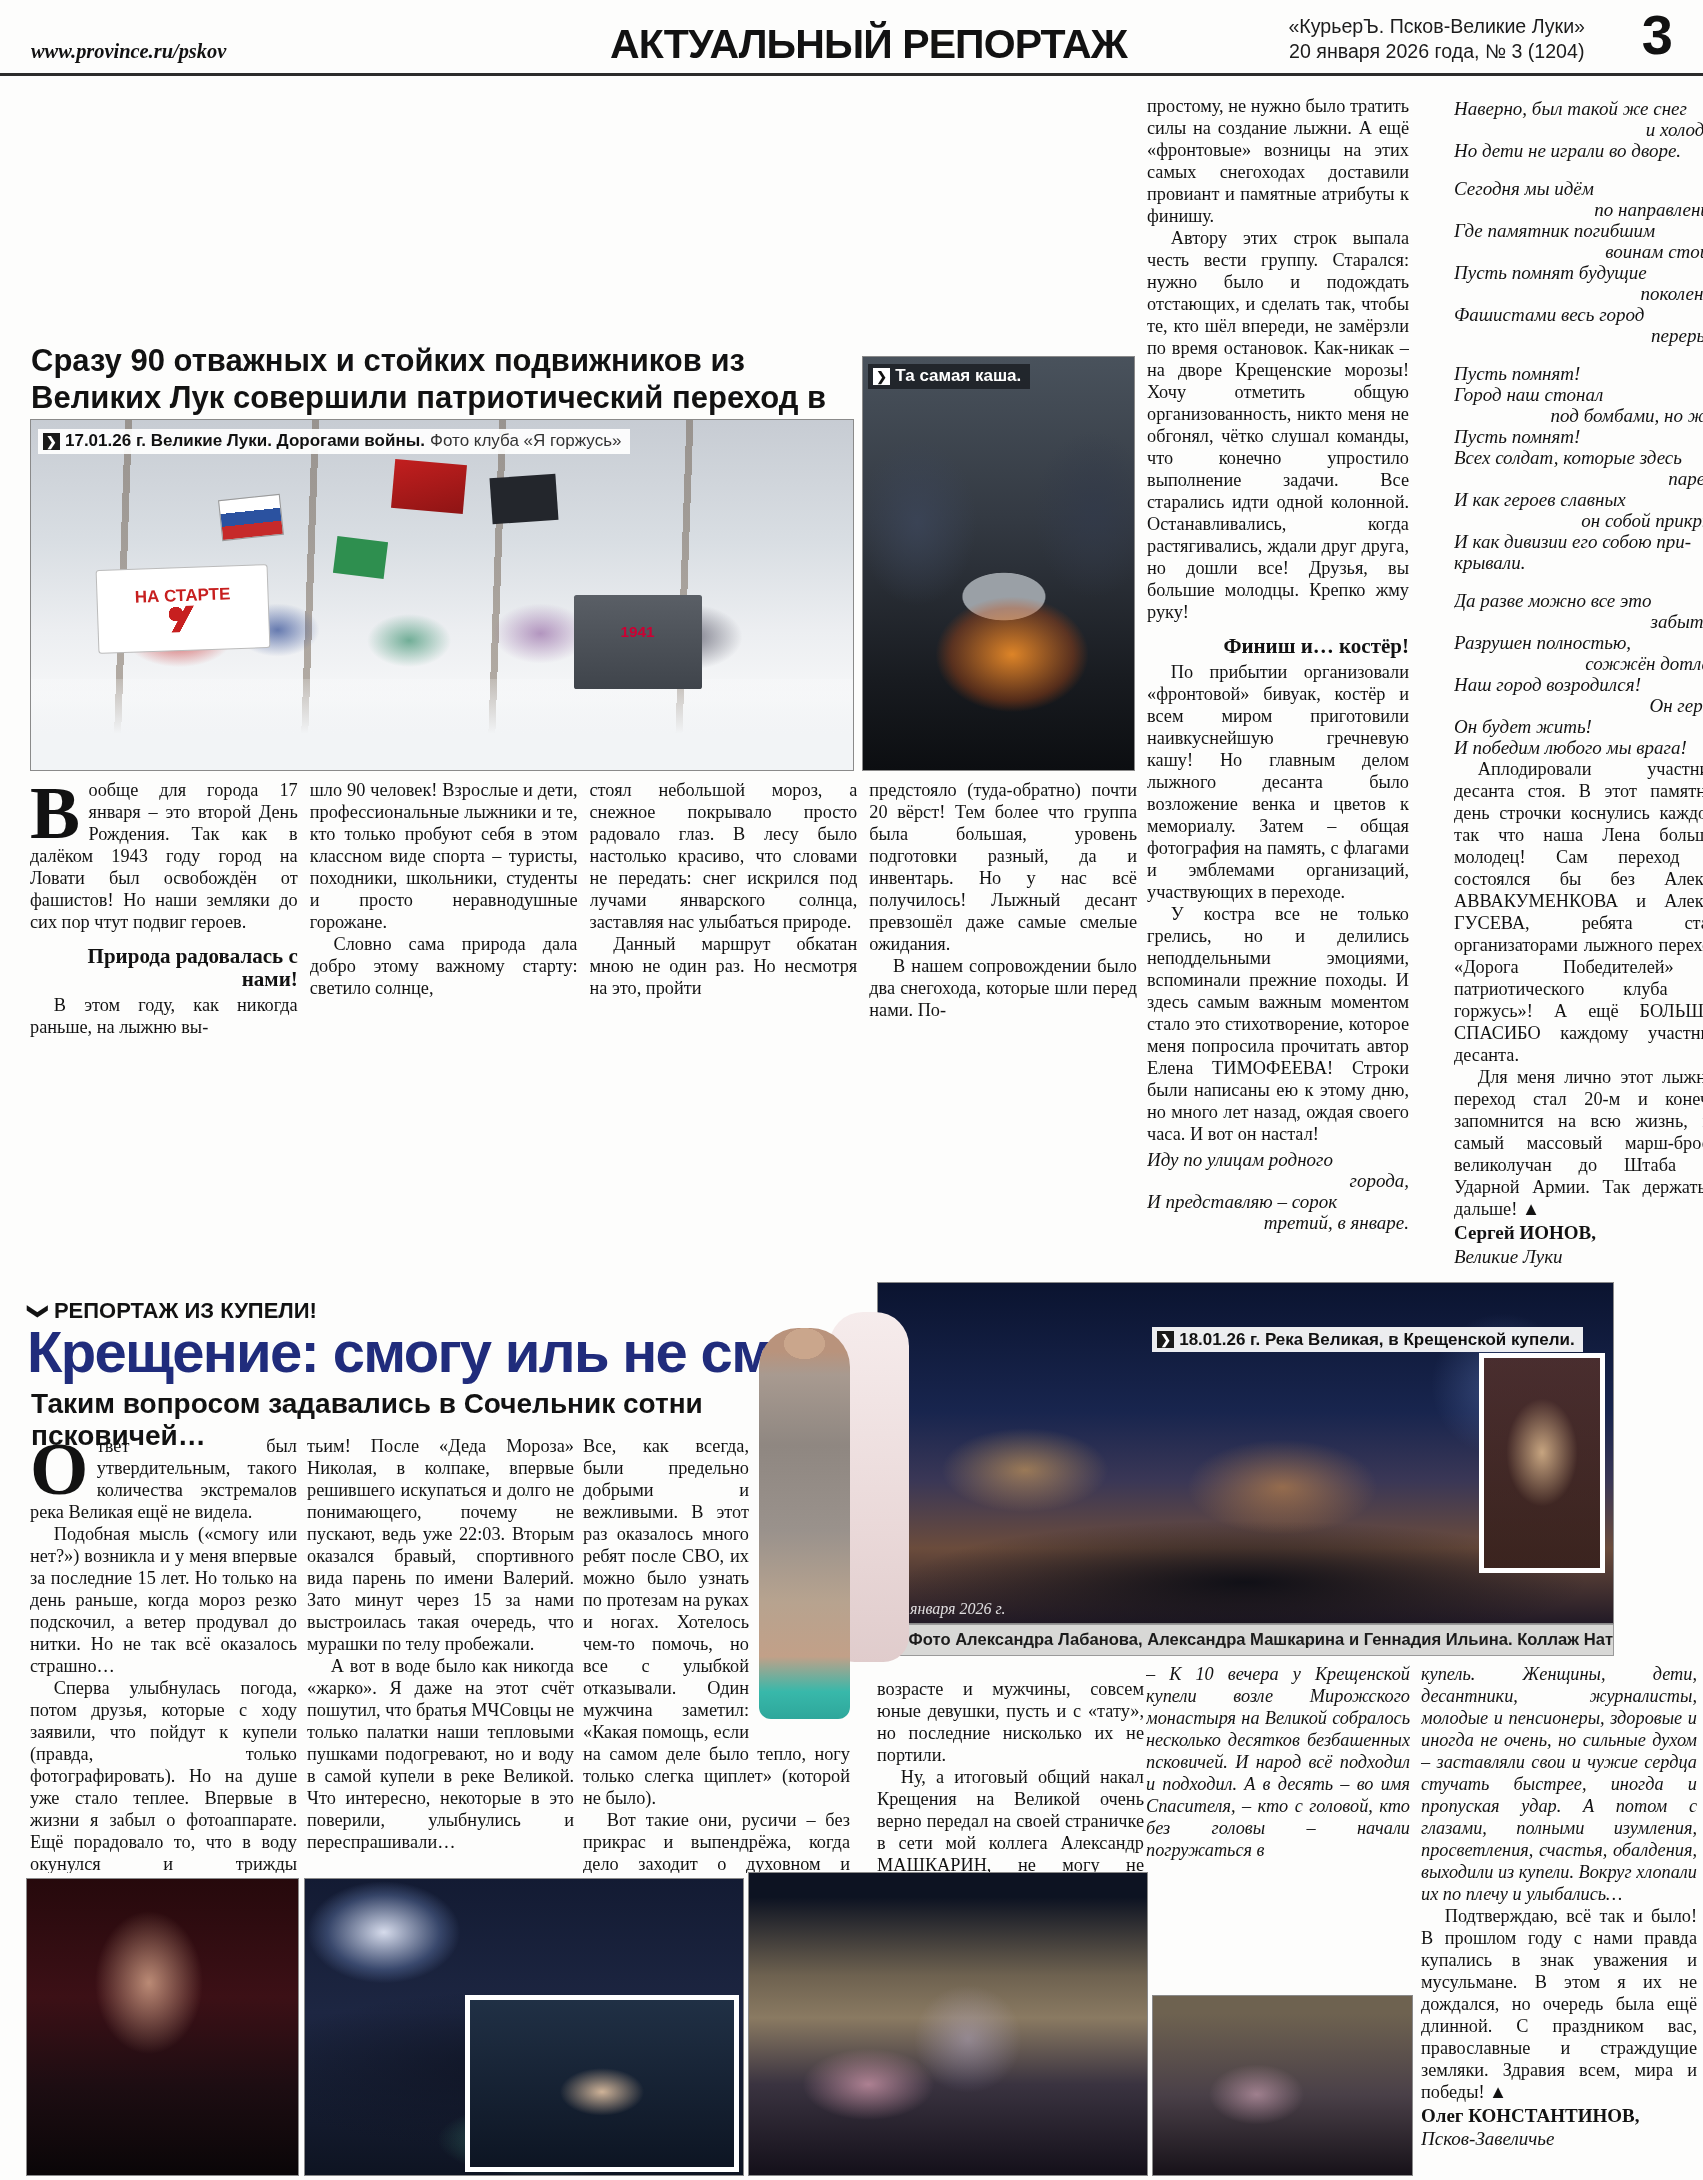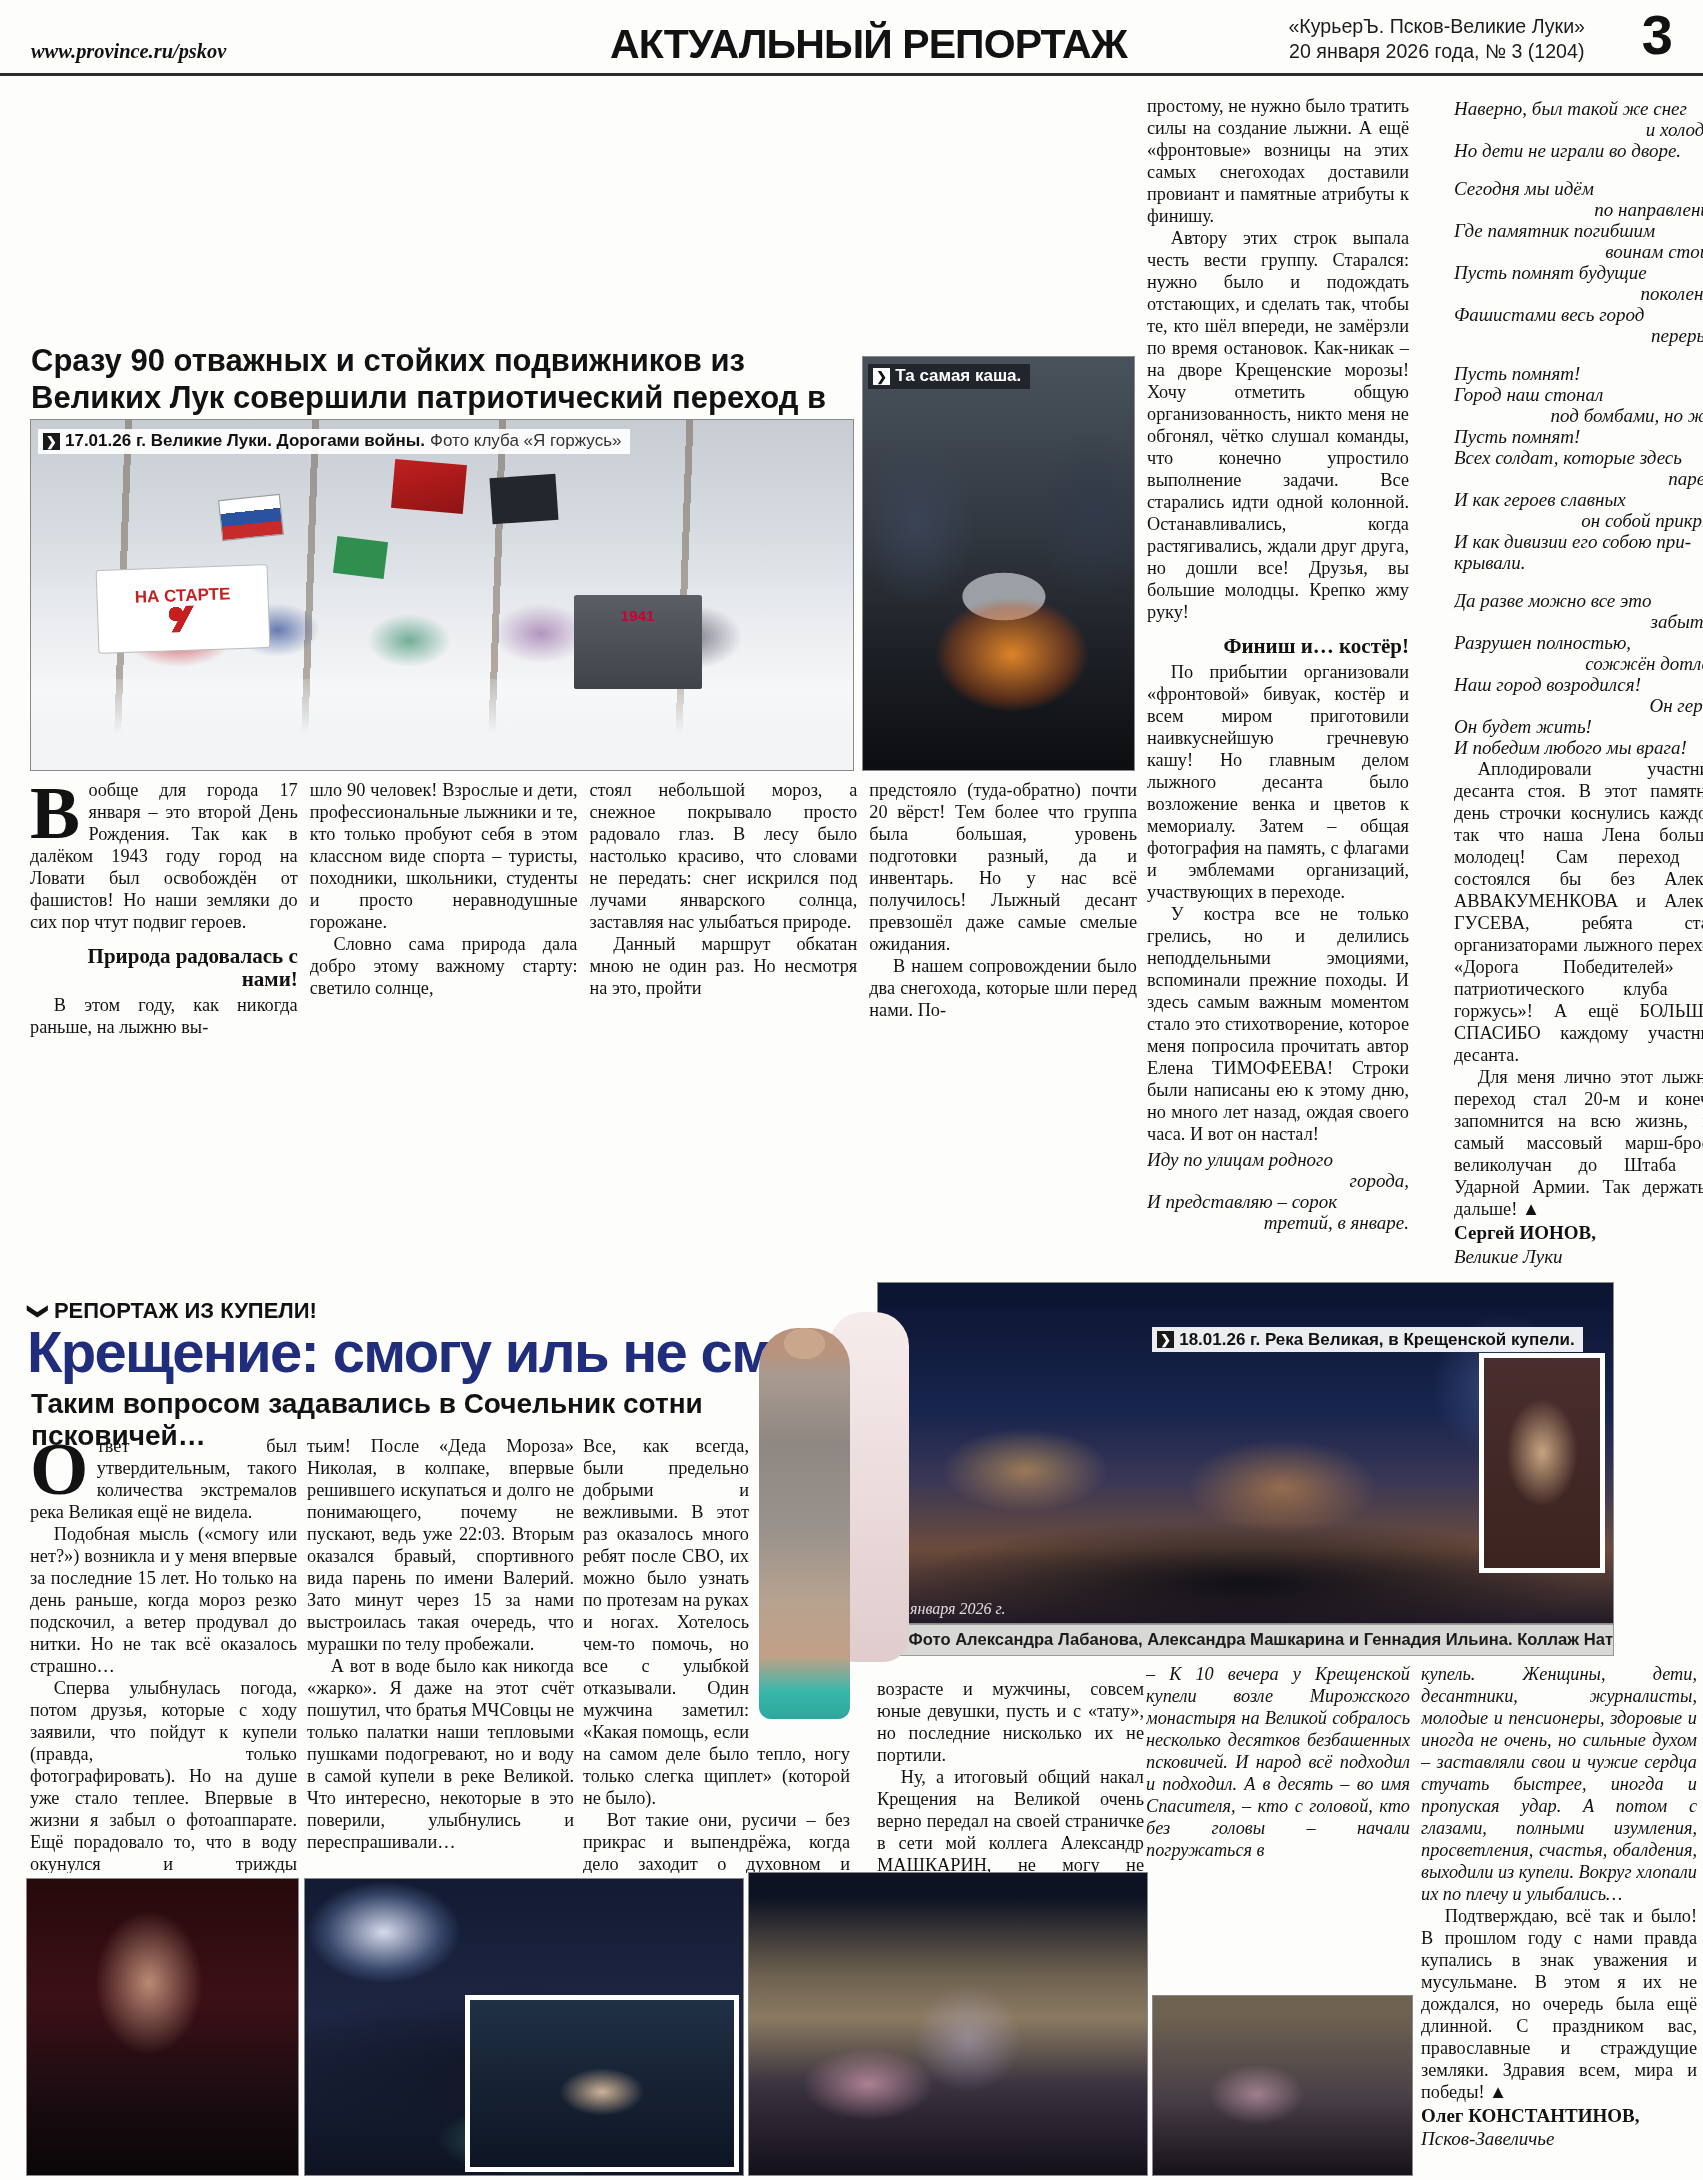--- a/index.html
+++ b/index.html
@@ -30,21 +30,21 @@
     repeating-linear-gradient(92deg,rgba(96,78,60,0) 0 94px,rgba(96,78,60,.45) 94px 101px,rgba(96,78,60,0) 101px 187px),
     linear-gradient(180deg,#c7ccd3 0%,#d9dee3 35%,#eceef1 60%,#f6f7f8 80%,#eef0f2 100%);}
   .ski-snow{left:0;bottom:0;width:100%;height:26%;background:linear-gradient(180deg,rgba(255,255,255,.2),#f2f4f6 60%);}
   .flag-tricolor{left:23%;top:22%;width:60px;height:39px;background:linear-gradient(180deg,#fff 33%,#2b52a0 33% 66%,#c62a2a 66%);transform:rotate(-6deg);border:0.9px solid #999;}
   .flag-red{left:44%;top:12%;width:72px;height:49px;background:linear-gradient(160deg,#c21f1f,#8e1414);transform:rotate(5deg);}
   .flag-dark{left:56%;top:16%;width:66px;height:46px;background:#23262c;transform:rotate(-4deg);}
   .flag-green{left:37%;top:34%;width:51px;height:37px;background:#2e8f4f;transform:rotate(7deg);}
   .banner-start{left:8%;top:42%;width:170px;height:82px;background:#fff;border:0.9px solid #bbb;border-radius:3.4px;transform:rotate(-2deg);display:flex;flex-direction:column;align-items:center;justify-content:center;}
   .banner-start .bt{color:#c71f1f;font-family:"Liberation Sans",sans-serif;font-weight:bold;font-size:17px;}
   .banner-runner{width:39px;height:25.6px;background:radial-gradient(12px 12px at 30% 30%,#c71f1f 60%,transparent 61%),linear-gradient(120deg,transparent 40%,#c71f1f 41% 55%,transparent 56%);}
-  .memorial{left:66%;top:50%;width:128px;height:94px;background:linear-gradient(180deg,#5a5f66,#3f444b);border-radius:2.6px;display:flex;align-items:flex-start;justify-content:center;padding-top:12px;box-sizing:border-box;}
+  .memorial{left:66%;top:50%;width:128px;height:94px;background:linear-gradient(180deg,#5a5f66,#3f444b);border-radius:2.6px;display:flex;align-items:flex-start;justify-content:center;padding-top:28px;box-sizing:border-box;}
   .memorial .mt{color:#c03; font-family:"Liberation Sans",sans-serif;font-weight:bold;font-size:15.3px;}
   
   .photo-kasha{left:862px;top:356px;width:273px;height:415px;background:
     radial-gradient(102px 77px at 55% 72%,rgba(255,150,40,.85),rgba(200,80,20,.35) 60%,rgba(0,0,0,0) 75%),
     radial-gradient(68px 39px at 52% 58%,#9aa0a6 60%,rgba(0,0,0,0) 62%),
     radial-gradient(85px 119px at 20% 40%,rgba(60,70,90,.8),rgba(0,0,0,0) 70%),
     radial-gradient(85px 119px at 85% 38%,rgba(50,58,74,.8),rgba(0,0,0,0) 70%),
     linear-gradient(180deg,#49525c 0%,#333942 40%,#181b20 78%,#0c0e11 100%);}
   
   .col,.acol{box-sizing:border-box;overflow:hidden;text-align:justify;font-size:18.3px;line-height:22px;}

